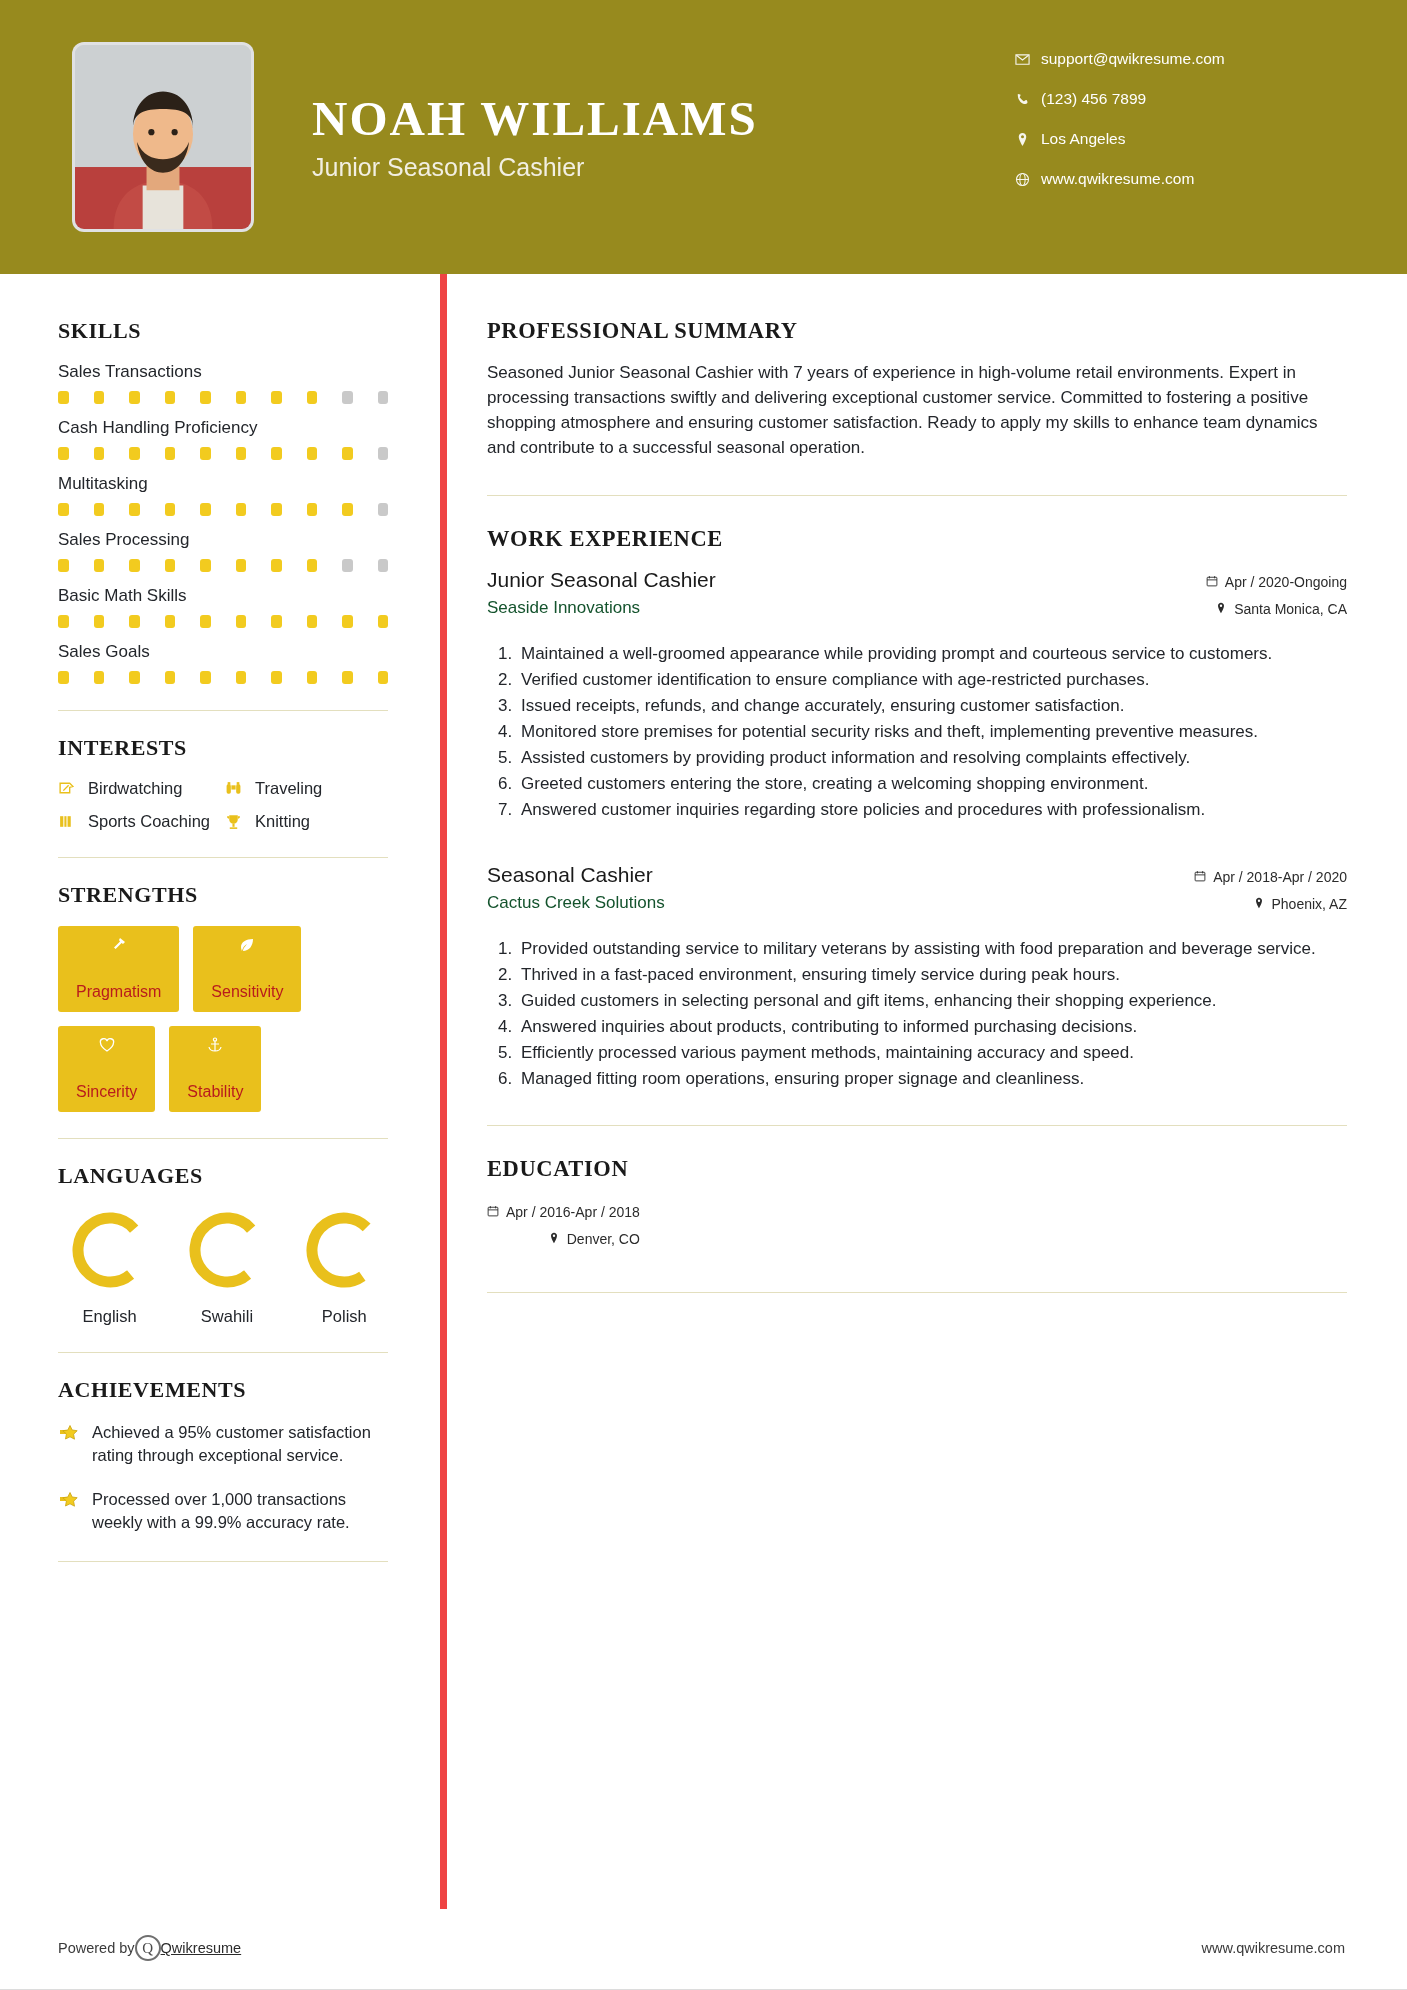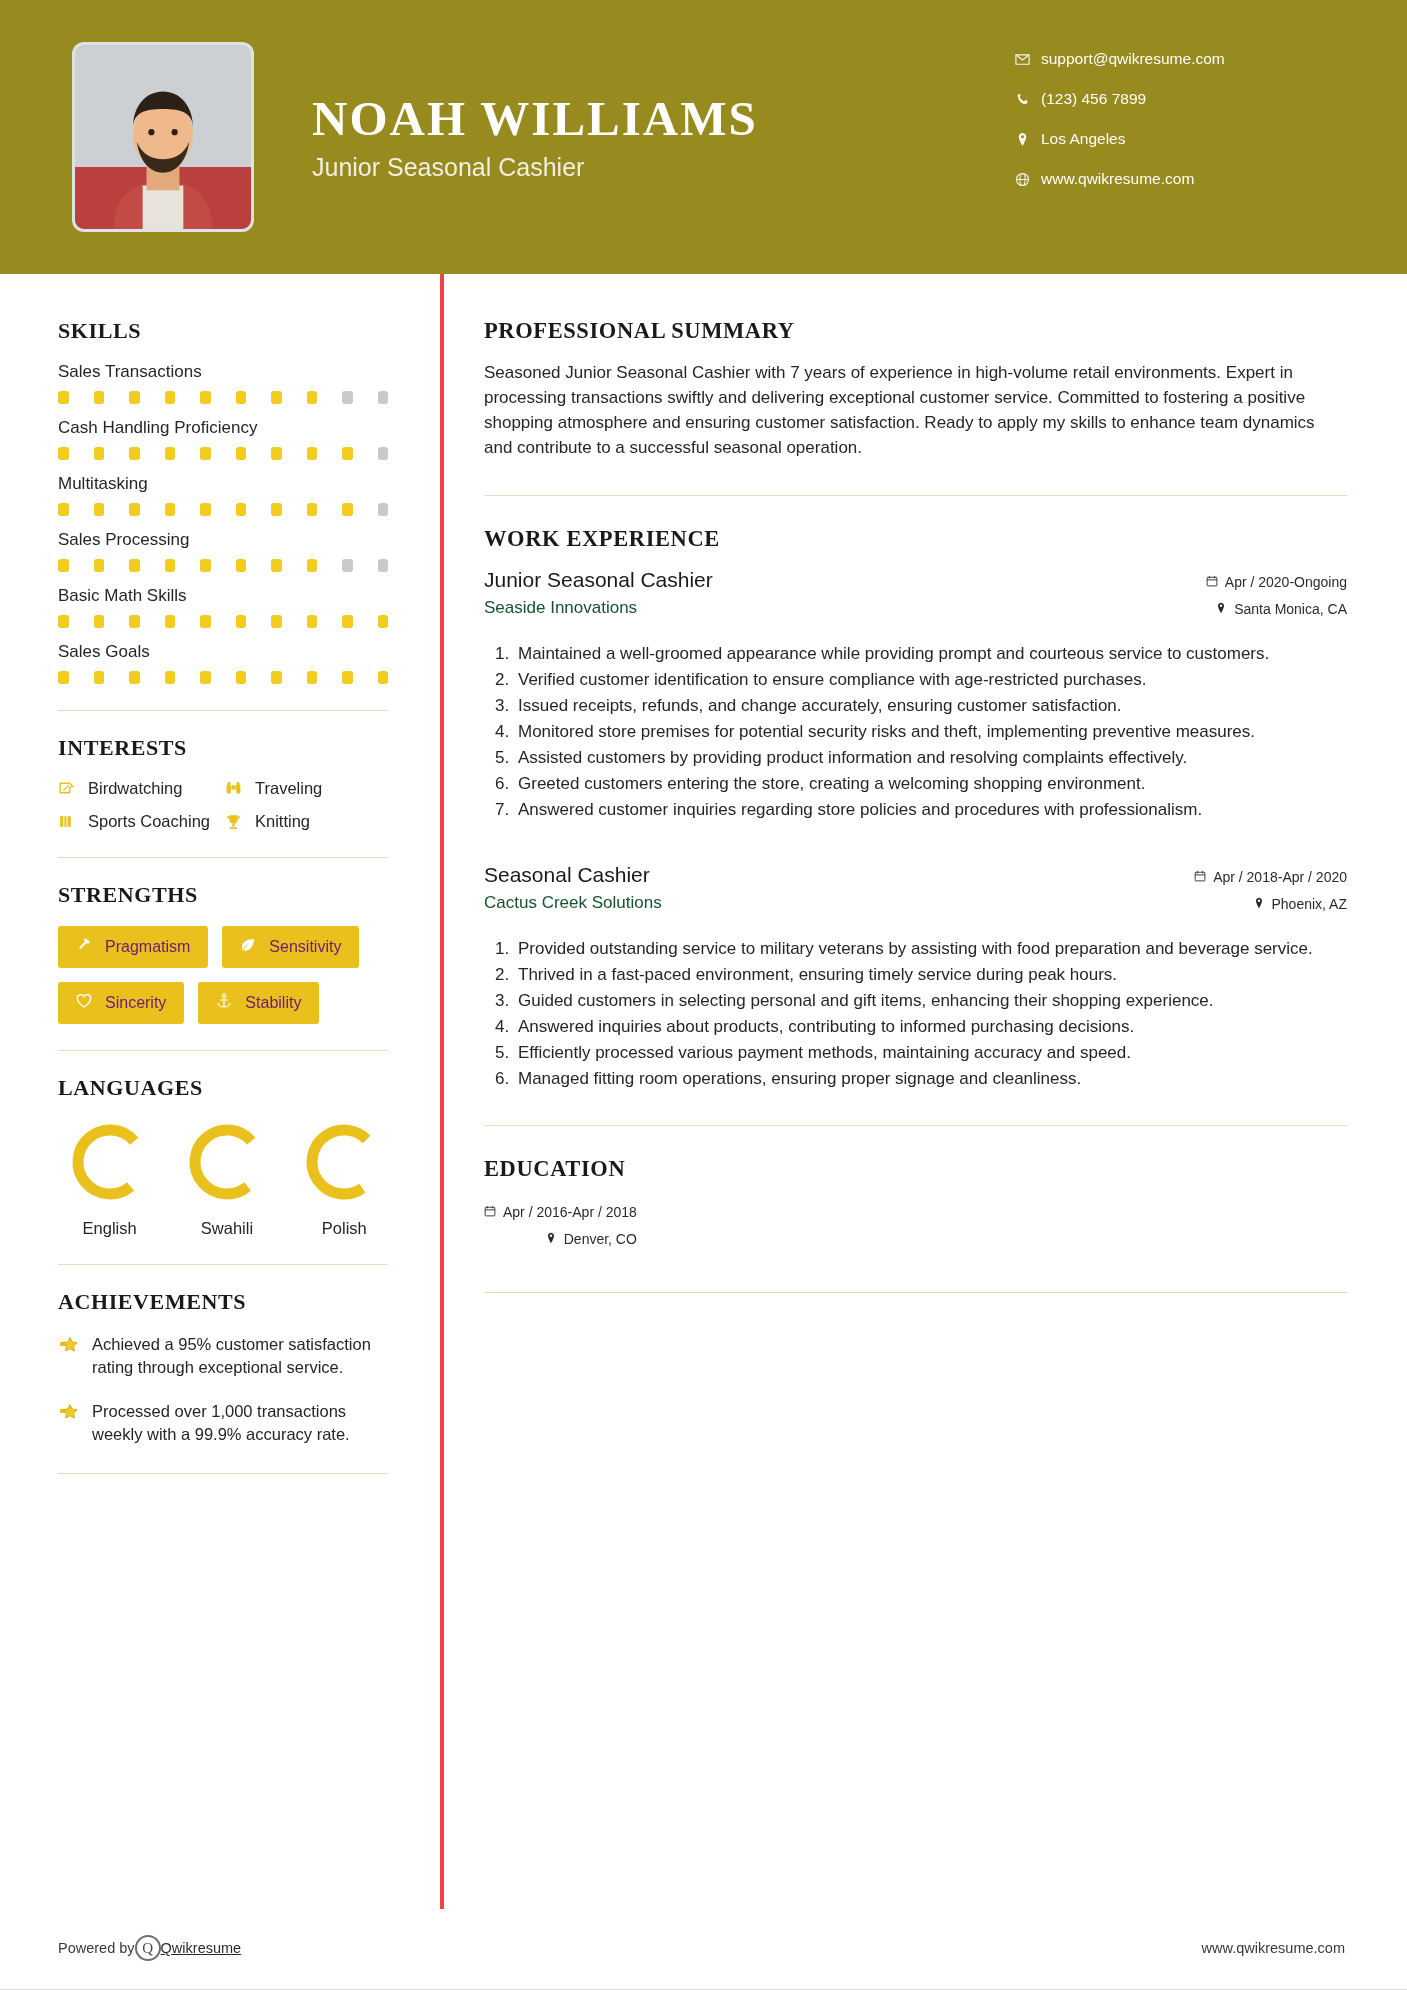--- a/index.html
+++ b/index.html
@@ -81,21 +81,21 @@
     padding: 0 0 0 0;
   }
   .left {
     width: 440px;
     flex: 0 0 440px;
     padding: 44px 52px 0 58px;
   }
   .right {
     flex: 1 1 auto;
     padding: 44px 60px 0 40px;
-    border-left: 4px solid #ef4444;
+    border-left: 7px solid #ef4444;
   }
 
   .sec-title {
     font-family: "Liberation Serif", serif;
     font-size: 22px;
     font-weight: bold;
     letter-spacing: .6px;
     color: #1a1a1a;
     margin-bottom: 18px;
   }
@@ -127,27 +127,28 @@
     column-gap: 4px;
   }
   .interest { display: flex; align-items: center; font-size: 16.5px; color: #23262b; }
   .interest .ii { width: 30px; flex: 0 0 30px; color: #e9c01c; display:flex; align-items:center; }
   .interest .ii svg { width: 17px; height: 17px; fill: #e9c01c; }
 
   
   .strengths { display: flex; flex-wrap: wrap; gap: 14px; }
   .strength {
     background: #e9c01c;
-    color: #701a75;
+    color: #b91c1c;
     border-radius: 3px;
     padding: 11px 18px;
     font-size: 16px;
     display: flex;
     align-items: center;
-    gap: 13px;
+    gap: 26px;
+    flex-direction: column;
   }
   .strength svg { width: 16px; height: 16px; fill: #ffffff; }
 
   
   .langs { display: flex; gap: 30px; padding-left: 8px; }
   .lang { width: 95px; text-align: center; }
   .lang-label { font-size: 16.5px; color: #23262b; margin-top: 10px; }
 
   
   .ach { display: flex; margin-bottom: 20px; }

